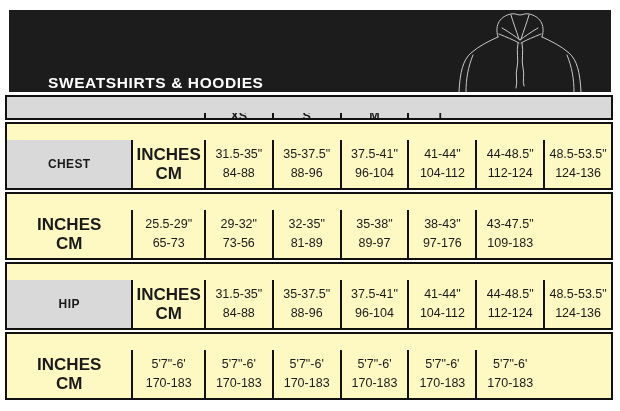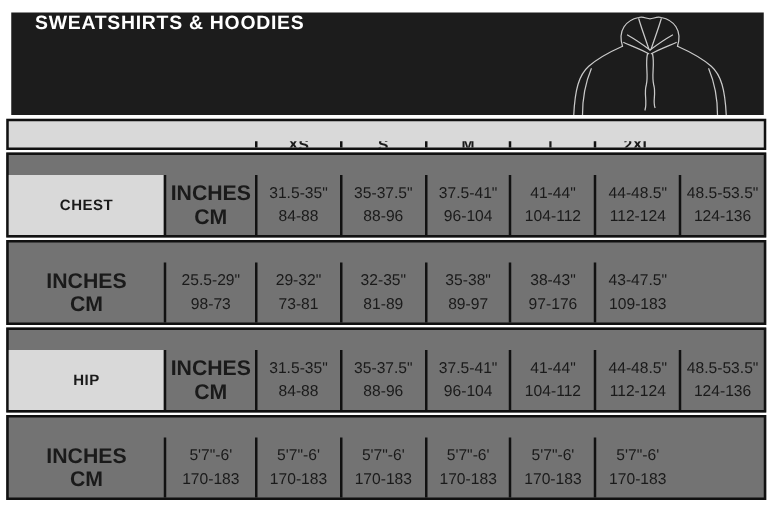--- a/index.html
+++ b/index.html
@@ -9,22 +9,23 @@
     font-family: "Liberation Sans", "DejaVu Sans", sans-serif;
     overflow: hidden;
   }
   .page { position: relative; width: 620px; height: 411px; background: #fff; }
 
   
   .banner {
     position: absolute; left: 9px; top: 10px;
     width: 602px; height: 82px;
     background: #1c1c1c;
-    display: flex; align-items: flex-start;
+    display: flex; align-items: flex-end;
     overflow: hidden;
+    padding-left: 20px;
   }
   .banner h1 {
     color: #ffffff;
     font-size: 15.5px;
     font-weight: 700;
     letter-spacing: 0.6px;
     margin-left: 19px;
     white-space: nowrap;
   }
   .hoodie-art {
@@ -34,21 +35,21 @@
 
   
   .size-table {
     position: absolute; left: 5px; top: 95px;
     width: 608px;
   }
   .t-row {
     display: grid;
     grid-template-columns: 20.6% 12% repeat(6, 1fr);
     border: 2px solid #111111;
-    background: #737373;
+    background: #fef9c3;
     width: 100%;
   }
   .t-row + .t-row { margin-top: 2px; }
   .t-row.head { height: 25px; background: #d9d9d9; }
   .t-row.body { height: 68px; }
 
   .cell {
     display: flex; flex-direction: column;
     align-items: center; justify-content: center;
     border-left: 2px solid #111111;
@@ -96,21 +97,20 @@
   </header>
 
   <div class="size-table">
 
     <div class="t-row head">
       <div class="cell corner"></div>
       <div class="cell sizeh">XS</div>
       <div class="cell sizeh">S</div>
       <div class="cell sizeh">M</div>
       <div class="cell sizeh">L</div>
-      <div class="cell sizeh">2XL</div>
     </div>
 
     <div class="t-row body">
       <div class="cell rowlabel">CHEST</div>
       <div class="cell units">
         <span class="ln">INCHES</span>
         <span class="ln">CM</span>
       </div>
       <div class="cell val">
         <span class="ln">31.5-35"</span>
@@ -138,25 +138,25 @@
       </div>
     </div>
 
     <div class="t-row body">
       <div class="cell units">
         <span class="ln">INCHES</span>
         <span class="ln">CM</span>
       </div>
       <div class="cell val">
         <span class="ln">25.5-29"</span>
-        <span class="ln">98-73</span>
+        <span class="ln">65-73</span>
       </div>
       <div class="cell val">
         <span class="ln">29-32"</span>
-        <span class="ln">73-81</span>
+        <span class="ln">73-56</span>
       </div>
       <div class="cell val">
         <span class="ln">32-35"</span>
         <span class="ln">81-89</span>
       </div>
       <div class="cell val">
         <span class="ln">35-38"</span>
         <span class="ln">89-97</span>
       </div>
       <div class="cell val">

